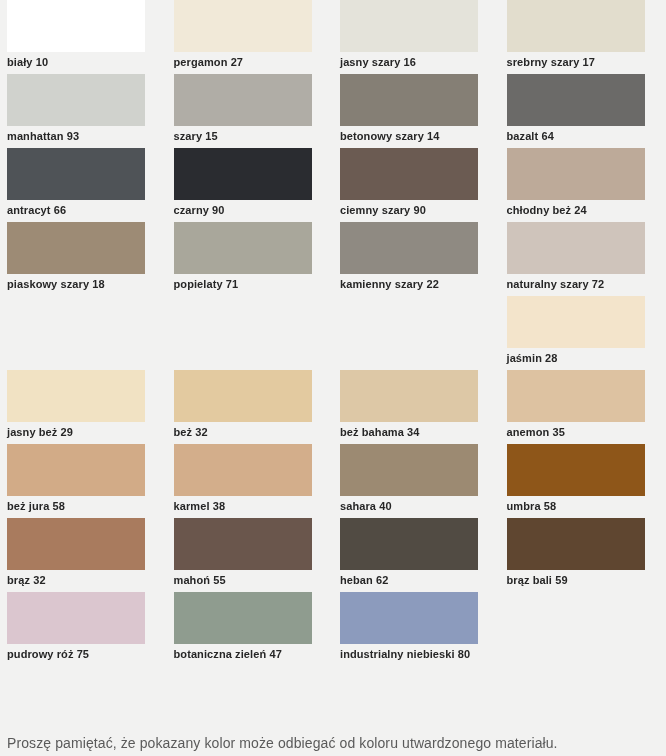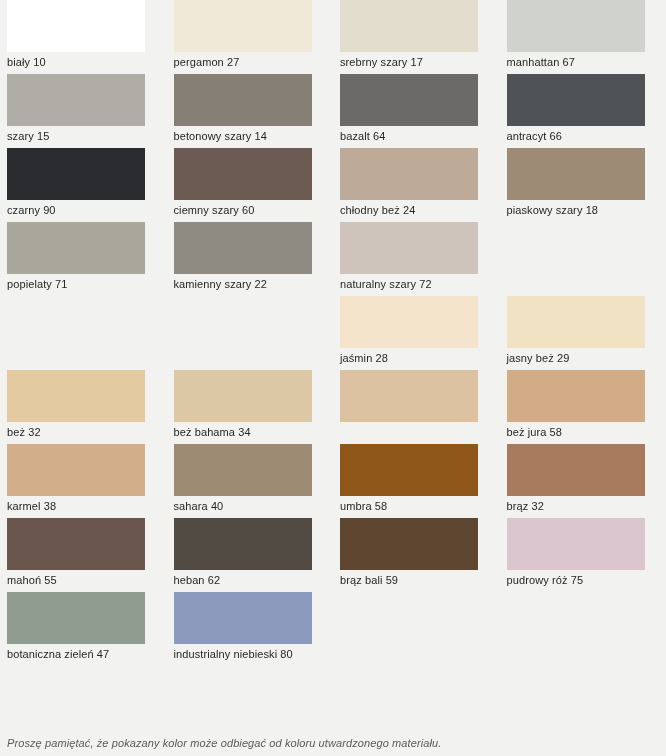--- a/index.html
+++ b/index.html
@@ -39,57 +39,60 @@
     width: 138px;
     height: 52px;
     display: block;
     box-shadow: 0 0 0 0 rgba(0,0,0,0);
   }
   .label {
     display: block;
     font-size: 11px;
     line-height: 13px;
     color: #262626;
-    font-weight: 400;
+    font-weight: 700;
     letter-spacing: 0.1px;
     padding-top: 4px;
     white-space: nowrap;
   }
   .footer {
     position: absolute;
     left: 7px;
     bottom: 7px;
     width: 640px;
-    font-size: 11px;
+    font-size: 14px;
     line-height: 12px;
     color: #5a5a5a;
-    font-style: italic;
     letter-spacing: 0.1px;
   }
 </style>
 </head>
 <body style="background: rgb(242, 242, 241);">
 
 <div id="palette">
   <div class="grid">
       <div class="cell">
         <span class="swatch" style="background: rgb(255, 255, 255);"></span>
         <span class="label">biały 10</span>
       </div>
       <div class="cell">
         <span class="swatch" style="background: rgb(241, 233, 216);"></span>
         <span class="label">pergamon 27</span>
       </div>
       <div class="cell">
+        <span class="swatch" style="background: rgb(228, 227, 218);"></span>
+        <span class="label">jasny szary 16</span>
+      </div>
+      <div class="cell">
         <span class="swatch" style="background: rgb(226, 221, 205);"></span>
         <span class="label">srebrny szary 17</span>
       </div>
       <div class="cell">
         <span class="swatch" style="background: rgb(208, 210, 205);"></span>
-        <span class="label">manhattan 67</span>
+        <span class="label">manhattan 93</span>
       </div>
       <div class="cell">
         <span class="swatch" style="background: rgb(176, 173, 166);"></span>
         <span class="label">szary 15</span>
       </div>
       <div class="cell">
         <span class="swatch" style="background: rgb(133, 127, 117);"></span>
         <span class="label">betonowy szary 14</span>
       </div>
       <div class="cell">
@@ -99,21 +102,21 @@
       <div class="cell">
         <span class="swatch" style="background: rgb(79, 83, 87);"></span>
         <span class="label">antracyt 66</span>
       </div>
       <div class="cell">
         <span class="swatch" style="background: rgb(42, 44, 48);"></span>
         <span class="label">czarny 90</span>
       </div>
       <div class="cell">
         <span class="swatch" style="background: rgb(107, 91, 82);"></span>
-        <span class="label">ciemny szary 60</span>
+        <span class="label">ciemny szary 90</span>
       </div>
       <div class="cell">
         <span class="swatch" style="background: rgb(189, 170, 153);"></span>
         <span class="label">chłodny beż 24</span>
       </div>
       <div class="cell">
         <span class="swatch" style="background: rgb(157, 139, 117);"></span>
         <span class="label">piaskowy szary 18</span>
       </div>
       <div class="cell">
@@ -142,20 +145,21 @@
       <div class="cell">
         <span class="swatch" style="background: rgb(227, 202, 160);"></span>
         <span class="label">beż 32</span>
       </div>
       <div class="cell">
         <span class="swatch" style="background: rgb(221, 200, 166);"></span>
         <span class="label">beż bahama 34</span>
       </div>
       <div class="cell">
         <span class="swatch" style="background: rgb(221, 194, 161);"></span>
+        <span class="label">anemon 35</span>
       </div>
       <div class="cell">
         <span class="swatch" style="background: rgb(210, 171, 135);"></span>
         <span class="label">beż jura 58</span>
       </div>
       <div class="cell">
         <span class="swatch" style="background: rgb(211, 174, 139);"></span>
         <span class="label">karmel 38</span>
       </div>
       <div class="cell">

